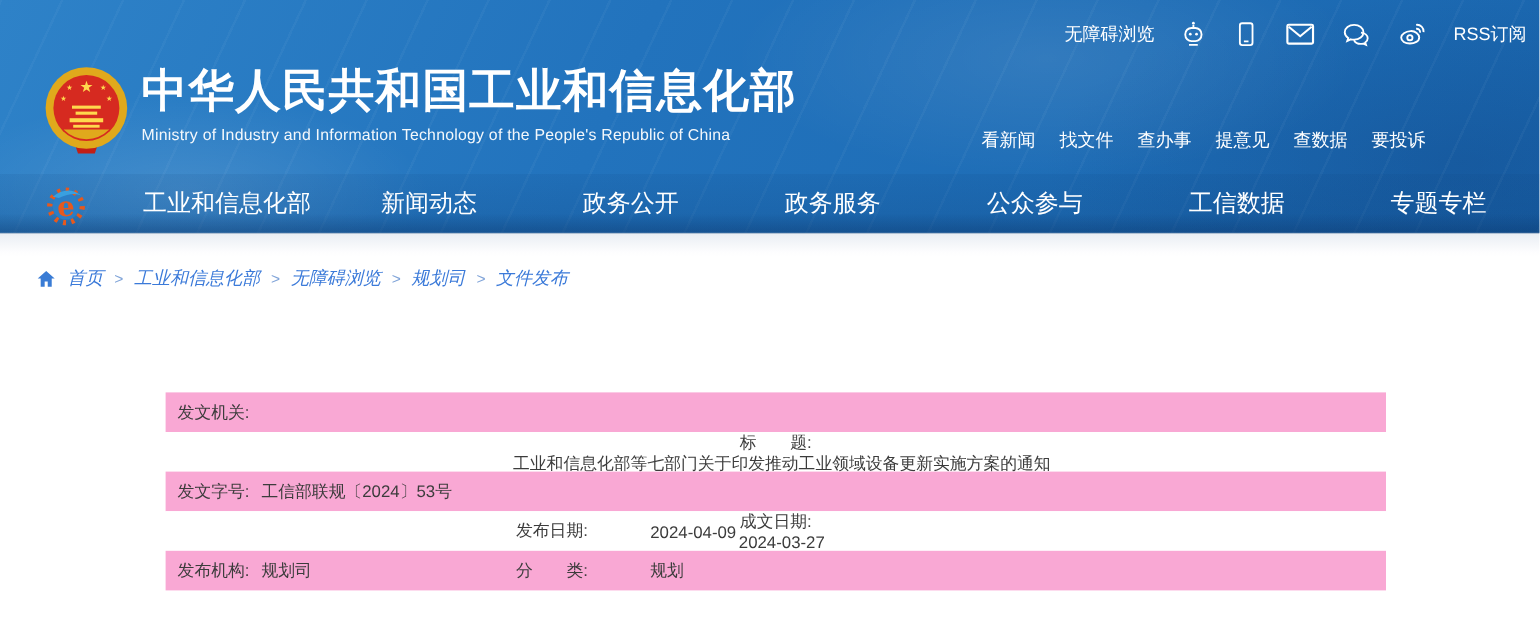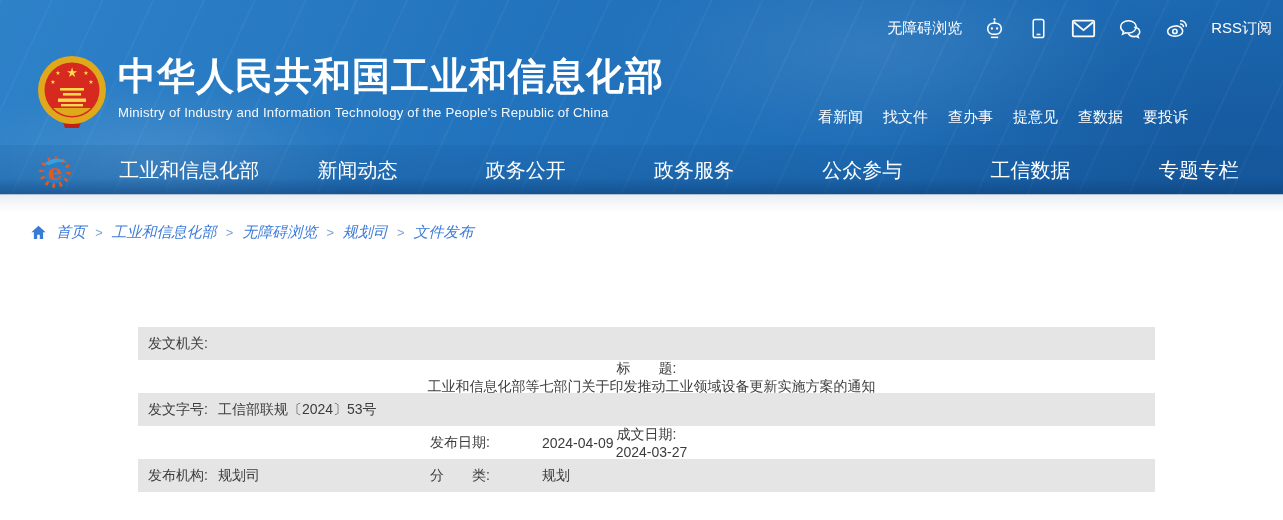--- a/index.html
+++ b/index.html
@@ -55,21 +55,21 @@
   .header-fade{ width:1283px; height:20px; background:linear-gradient(180deg,#e8edf3 0%,#fdfdfe 80%,#fff 100%); }
 
   .breadcrumb{ display:flex; align-items:center; gap:9px; margin:9px 0 0 30px; font-size:15px;font-style:italic; }
   .breadcrumb .crumb{ color:#3b7ad9; cursor:pointer; text-decoration:none; }
   .breadcrumb .sep{ color:#7fa3d8; font-size:13px; }
   .breadcrumb svg{ display:block; }
 
   .doc-meta{ position:absolute; left:138px; top:327px; width:1017px; }
   .meta-row{ position:relative; height:33px; display:flex; align-items:center; padding-left:10px;
              font-size:14px; color:#3c3c3c; }
-  .meta-row.gray{ background:#e5e5e5; }
+  .meta-row.gray{ background:#f9a8d4; }
   .meta-row.white{ background:#ffffff;flex-direction:column; }
   .m-label{ margin-right:10px; white-space:pre; }
   .pair2{ position:absolute; left:292px; top:0; height:33px; display:flex; align-items:center;gap:42px; }
 </style>
 </head>
 <body>
 
 <header class="site-header">
 
   <div class="topbar">

